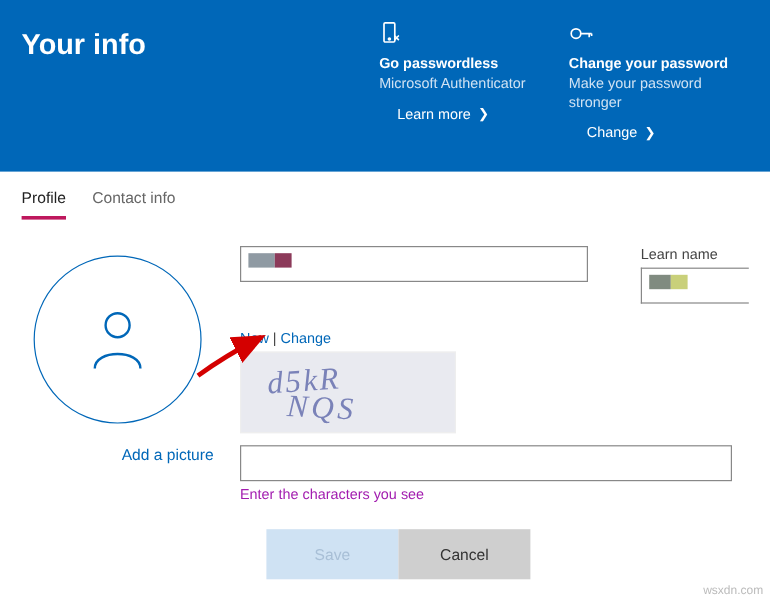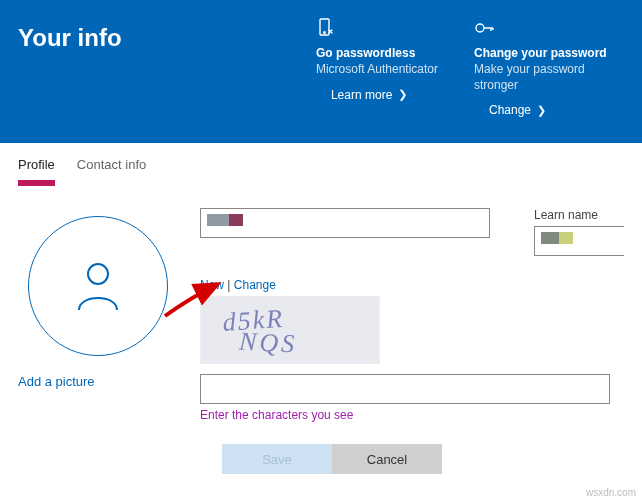--- a/index.html
+++ b/index.html
@@ -8,23 +8,23 @@
   .header-title { font-size: 24px; font-weight: 600; flex: 1; padding-top: 6px; }
   .header-cards { display: flex; gap: 36px; }
   .card { max-width: 150px; font-size: 12px; }
   .card-icon { height: 22px; margin-bottom: 6px; }
   .card-title { font-weight: 600; margin-bottom: 2px; }
   .card-sub { color: #cfe2f3; margin-bottom: 10px; line-height: 1.3; }
   .card-link { font-weight: 400; font-size: 12px; display: inline-flex; align-items: center; gap: 6px; cursor: pointer; padding-left: 15px; }
   .chev { font-size: 11px; }
   .tabs { display: flex; gap: 22px; padding: 14px 18px 0 18px; font-size: 13px; color: #666; }
   .tab { padding-bottom: 8px; cursor: pointer; }
-  .tab.active { color: #222; border-bottom: 6px solid #be185d; font-weight: 400; }
+  .tab.active { color: #222; border-bottom: 3px solid #be185d; font-weight: 400; }
   .body { display: flex; padding: 22px 18px 10px 18px; gap: 22px; position: relative; }
-  .avatar-col { width: 160px; text-align: left; }
+  .avatar-col { width: 160px; text-align: right; }
   .avatar-circle { width: 140px; height: 140px; border: 1px solid #0067b8; border-radius: 50%; display: flex; align-items: center; justify-content: center; margin: 8px auto 18px auto; }
   .add-pic { color: #0067b8; font-size: 13px; cursor: pointer; }
   .form-col { flex: 1; }
   .row { display: flex; gap: 44px; }
   .field { flex: 1; }
   .field.last { max-width: 90px; }
   .label { font-size: 12px; color: #444; margin-bottom: 4px; }
   .input { width: 100%; height: 30px; border: 1px solid #888; padding: 4px 6px; font-size: 13px; }
   .blocks { display: flex; height: 14px; align-items: center; }
   .blocks span { height: 12px; }
@@ -33,21 +33,21 @@
   .lb1 { width: 18px; background:#808b80; }
   .lb2 { width: 14px; background:#c9d07a; }
   .captcha-sec { margin-top: 22px; }
   .captcha-links { font-size: 12px; color: #444; margin-bottom: 4px; }
   .captcha-links .lnk { color: #0067b8; cursor: pointer; }
   .captcha-img { border: 1px solid #eee; width: 180px; height: 68px; display:flex; align-items:center; justify-content:center; background:#e9eaf0; margin-bottom: 10px; }
   .captcha-img svg { width: 170px; height: 60px; }
   .cap-input { width: 100%; max-width: 410px; }
   .hint { font-size: 12px; color: #a21caf; margin-top: 4px; }
   .buttons { padding-left: 222px; display:flex; gap: 0; margin-top: 12px; }
-  .btn { width: 110px; height: 30px; font-size: 13px; border: none; cursor: pointer; }
+  .btn { width: 110px; height: 42px; font-size: 13px; border: none; cursor: pointer; }
   .btn-save { background:#cfe2f3; color:#a8bfd6; }
   .btn-cancel { background:#cfcfcf; color:#333; }
   .arrow { position:absolute; left: 160px; top: 92px; pointer-events:none; }
   .watermark { position: absolute; right: 6px; bottom: 2px; font-size: 10px; color: #bbb; }
 </style>
 </head>
 <body>
 
 <div class="header">
   <div class="header-title">Your info</div>

